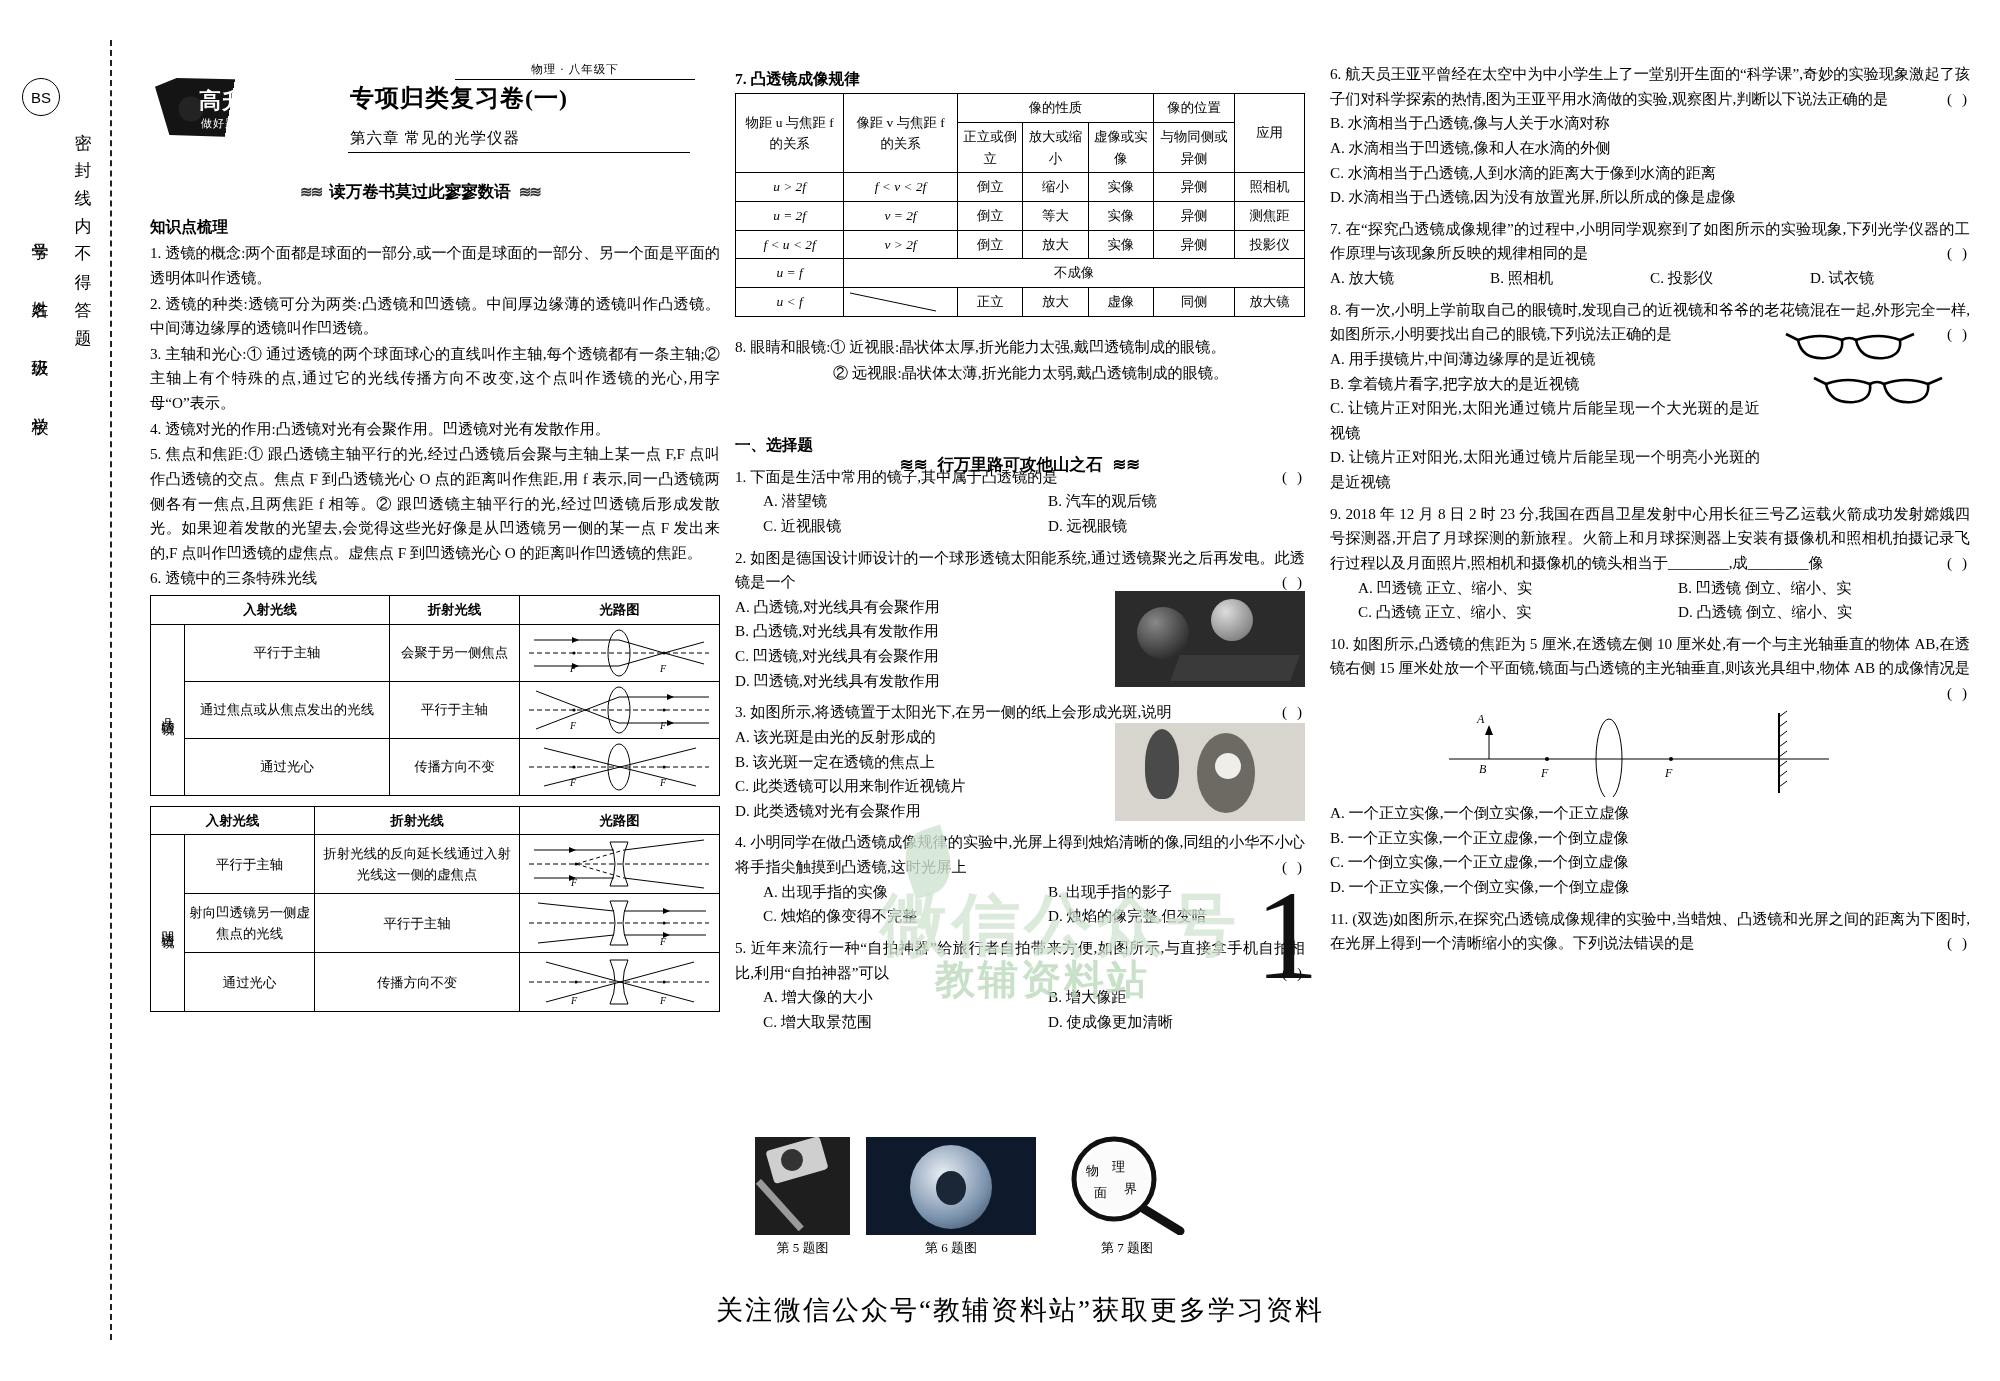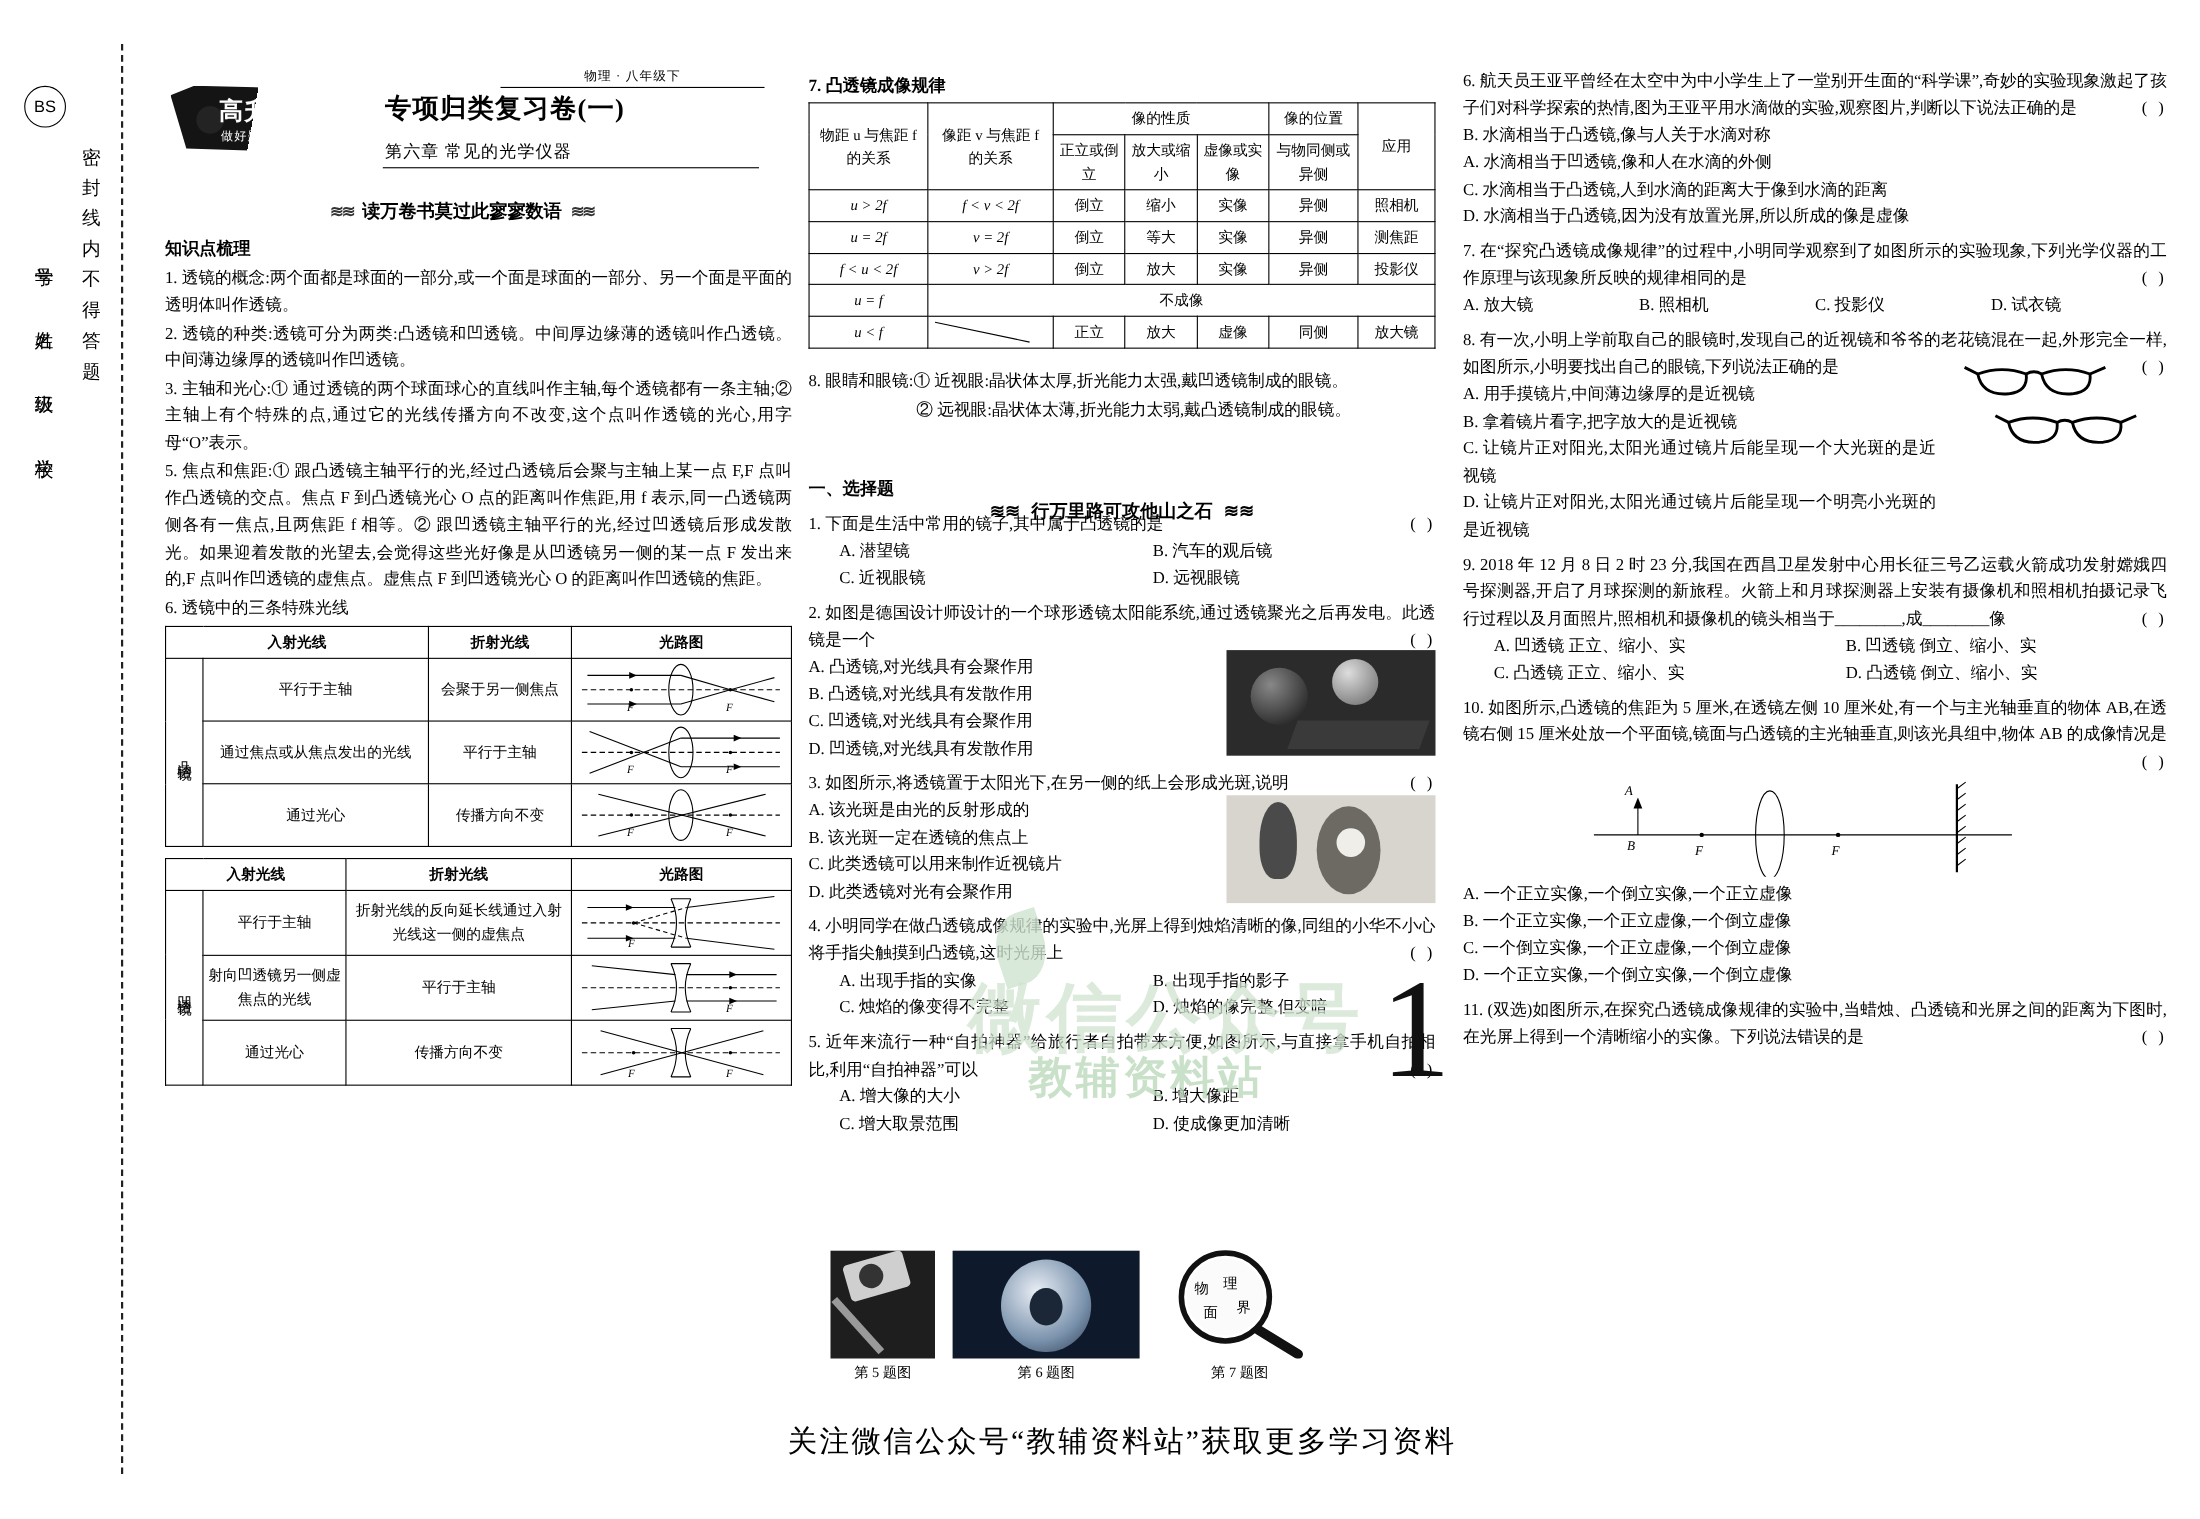--- a/index.html
+++ b/index.html
@@ -174,20 +174,21 @@
     <span class="orn">≋≋</span>
     <span>读万卷书莫过此寥寥数语</span>
     <span class="orn">≋≋</span>
   </div>
 
   <div class="col col1" style="top:208px;">
     <div class="sec-h">知识点梳理</div>
     <p class="item">1. 透镜的概念:两个面都是球面的一部分,或一个面是球面的一部分、另一个面是平面的透明体叫作透镜。</p>
     <p class="item">2. 透镜的种类:透镜可分为两类:凸透镜和凹透镜。中间厚边缘薄的透镜叫作凸透镜。中间薄边缘厚的透镜叫作凹透镜。</p>
     <p class="item">3. 主轴和光心:① 通过透镜的两个球面球心的直线叫作主轴,每个透镜都有一条主轴;② 主轴上有个特殊的点,通过它的光线传播方向不改变,这个点叫作透镜的光心,用字母“O”表示。</p>
+    <p class="item">4. 透镜对光的作用:凸透镜对光有会聚作用。凹透镜对光有发散作用。</p>
     <p class="item">5. 焦点和焦距:① 跟凸透镜主轴平行的光,经过凸透镜后会聚与主轴上某一点 F,F 点叫作凸透镜的交点。焦点 F 到凸透镜光心 O 点的距离叫作焦距,用 f 表示,同一凸透镜两侧各有一焦点,且两焦距 f 相等。② 跟凹透镜主轴平行的光,经过凹透镜后形成发散光。如果迎着发散的光望去,会觉得这些光好像是从凹透镜另一侧的某一点 F 发出来的,F 点叫作凹透镜的虚焦点。虚焦点 F 到凹透镜光心 O 的距离叫作凹透镜的焦距。</p>
     <p class="item">6. 透镜中的三条特殊光线</p>
 
     <div class="tbl-wrap">
       <table class="grid">
         <tbody>
             <tr>
           <th colspan="2">入射光线</th>
           <th>折射光线</th>
           <th style="width:200px">光路图</th>

